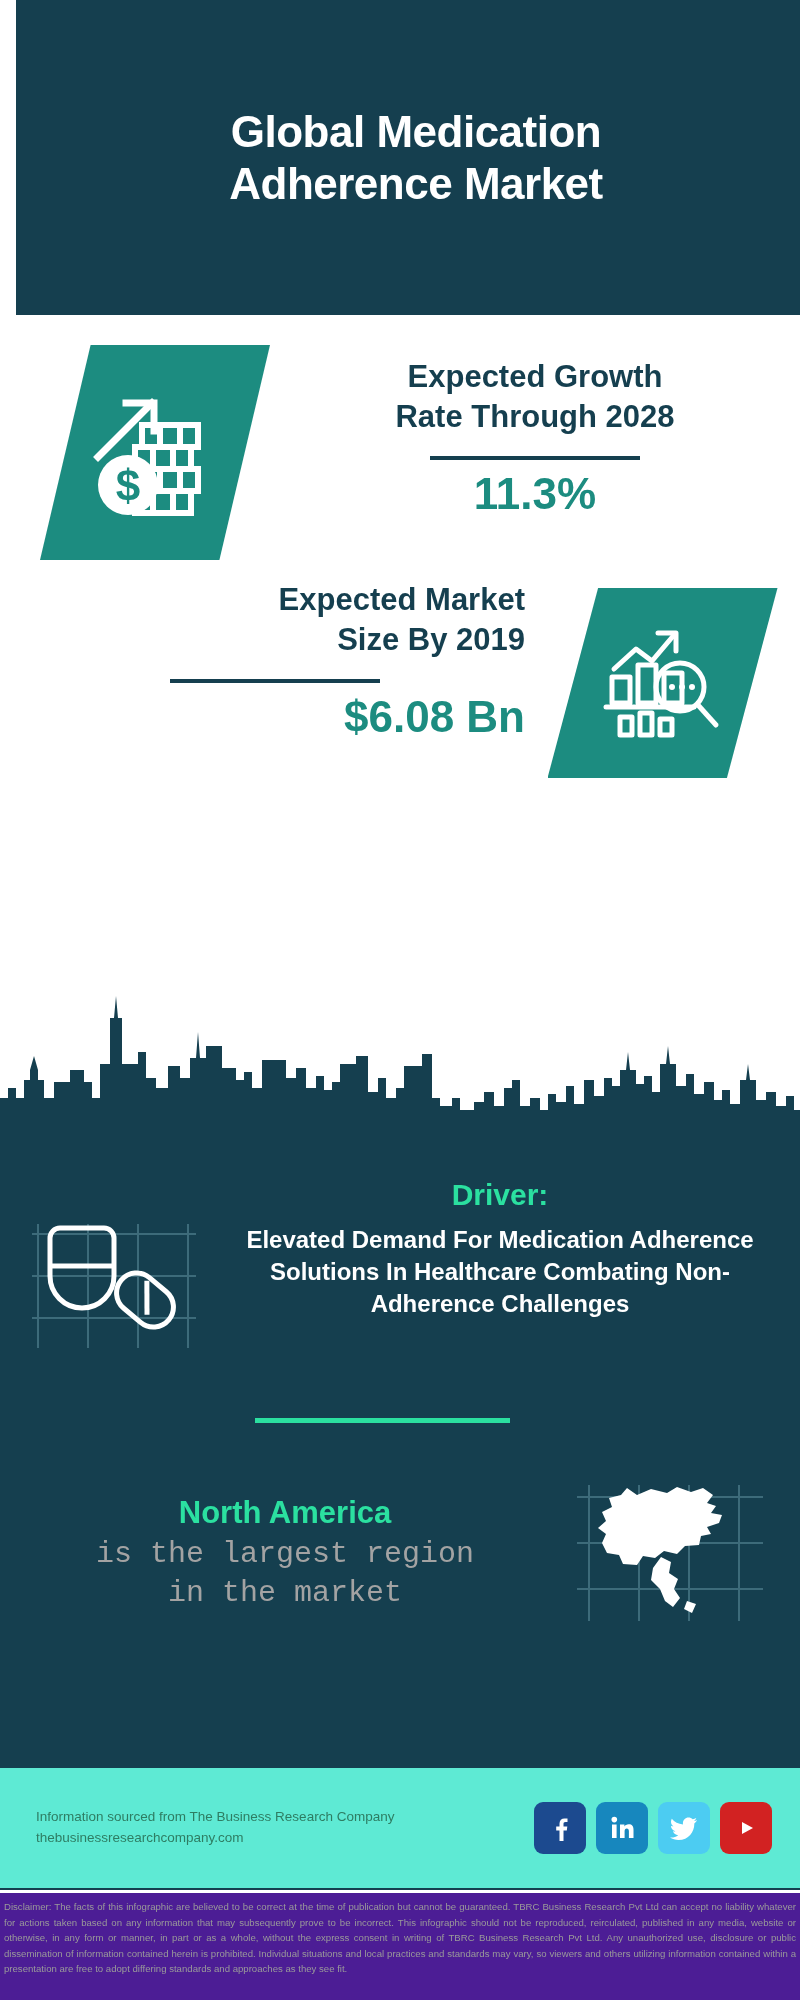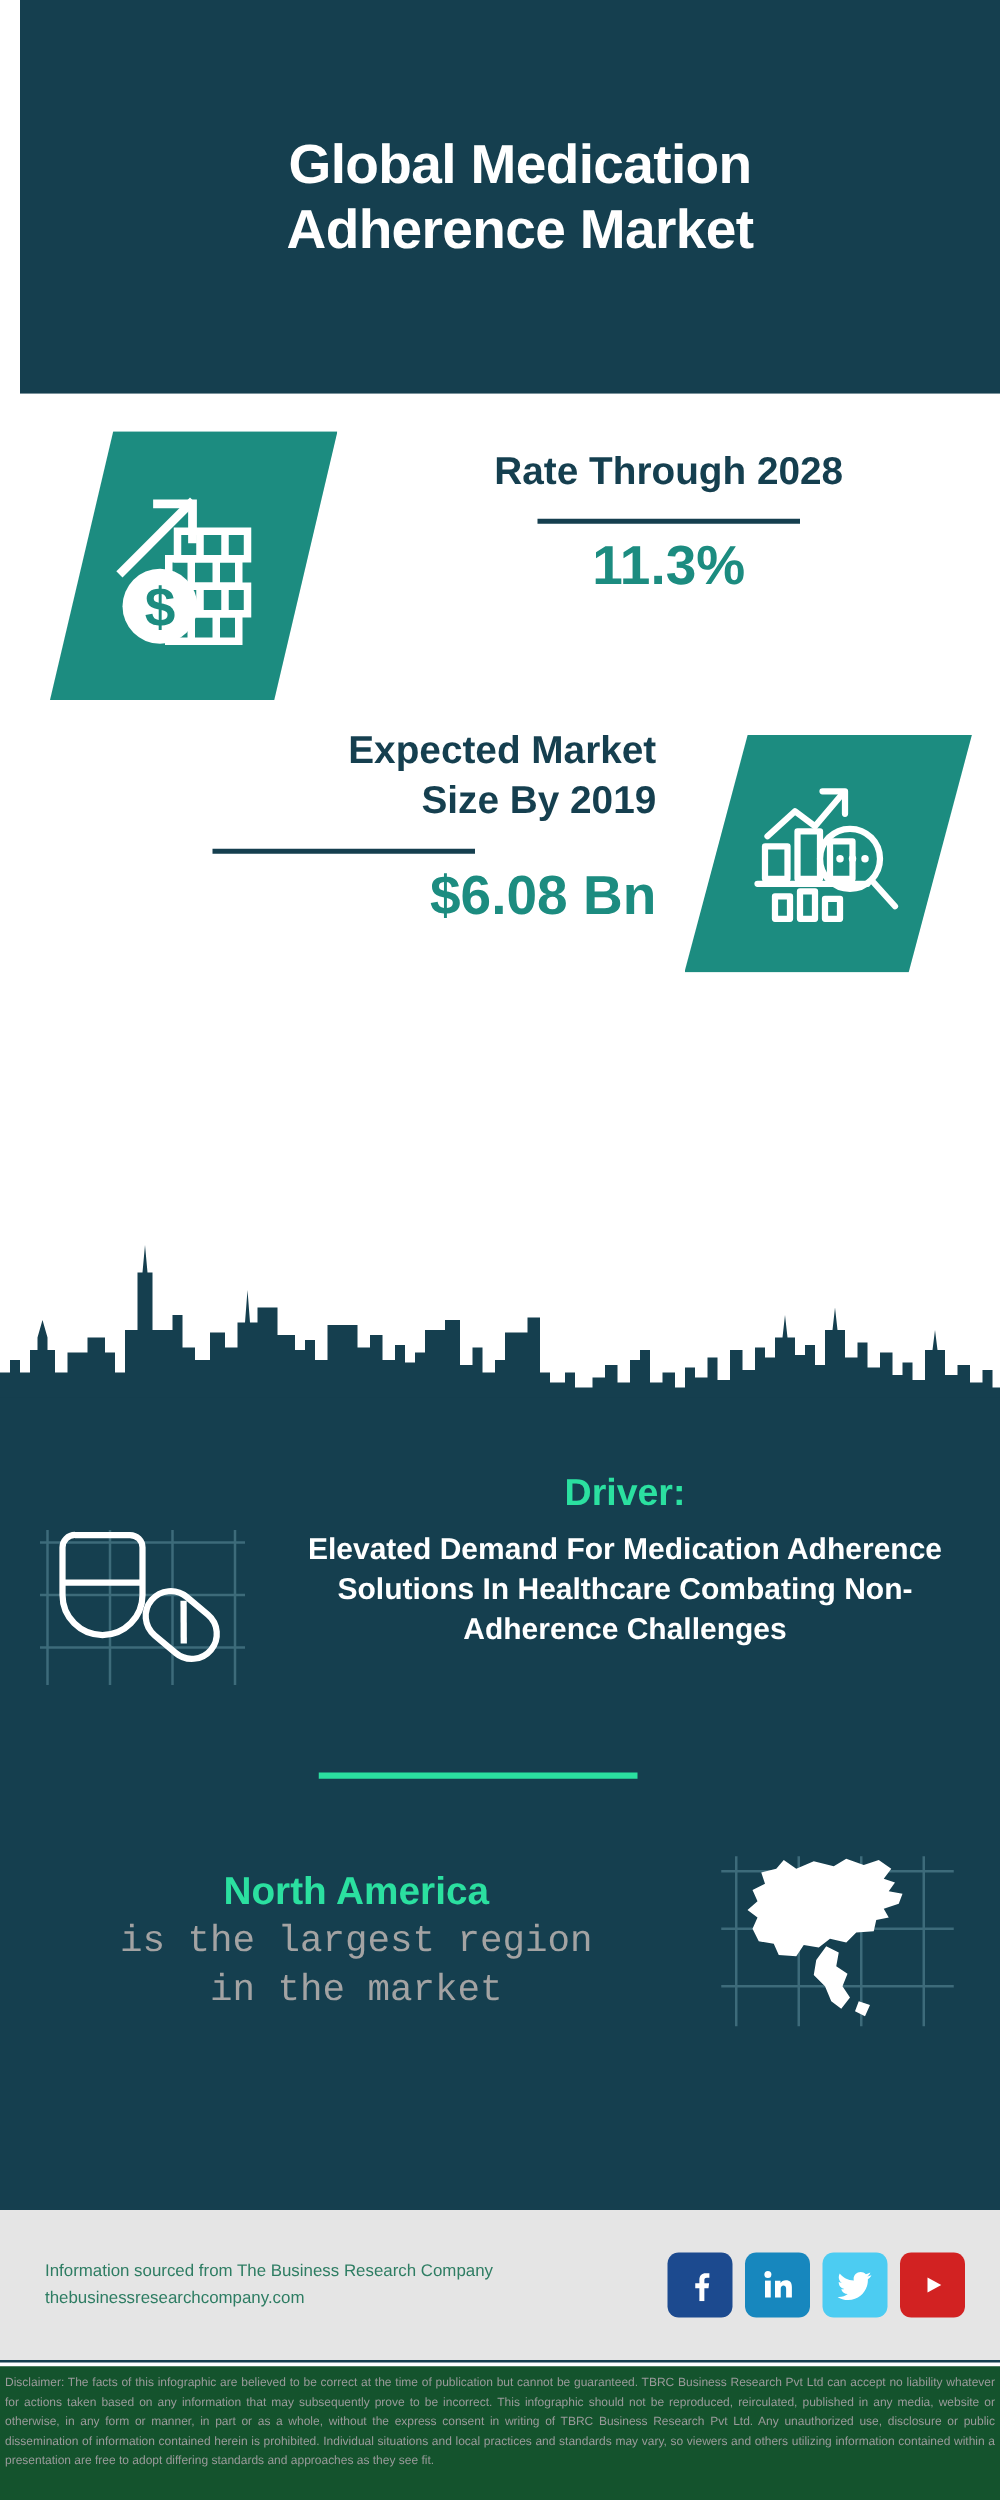--- a/index.html
+++ b/index.html
@@ -204,21 +204,21 @@
     display: flex;
     justify-content: center;
     padding-top: 8px;
   }
 
   
   .footer {
     position: absolute;
     left: 0; top: 1768px;
     width: 800px; height: 120px;
-    background: #e5e5e5;
+    background: #5eead4;
     display: flex;
     align-items: center;
     padding: 0 28px 0 36px;
   }
   .footer-text {
     flex: 1;
     color: #2E7D63;
     font-size: 13.5px;
     line-height: 1.55;
   }
@@ -244,21 +244,21 @@
     position: absolute;
     left: 0; top: 1888px;
     width: 800px; height: 2px;
     background: #153F4F;
   }
 
   .disclaimer {
     position: absolute;
     left: 0; top: 1893px;
     width: 800px; height: 107px;
-    background: #14532d;
+    background: #4c1d95;
     padding: 6px 4px 0 4px;
     color: #9a9a9a;
     font-size: 9.6px;
     line-height: 1.62;
     text-align: justify;
   }
 </style>
 </head>
 <body>
 
@@ -289,20 +289,21 @@
             <line x1="80" y1="84" x2="80" y2="106"></line>
             <line x1="100" y1="84" x2="100" y2="106"></line>
             <line x1="73" y1="106" x2="73" y2="128"></line>
             <line x1="93" y1="106" x2="93" y2="128"></line>
           </g>
           <circle cx="48" cy="100" r="30" fill="#ffffff"></circle>
           <text x="48" y="116" font-family="Liberation Sans, sans-serif" font-size="44" font-weight="bold" fill="#1C8C80" text-anchor="middle">$</text>
         </svg>
       </div>
       <div class="growth-text">
+        <div class="stat-label">Expected Growth</div>
         <div class="stat-label">Rate Through 2028</div>
         <div class="stat-rule"></div>
         <div class="stat-value">11.3%</div>
       </div>
     </div>
 
     <div class="row-size">
       <div class="size-text">
         <div class="stat-label">Expected Market</div>
         <div class="stat-label">Size By 2019</div>

